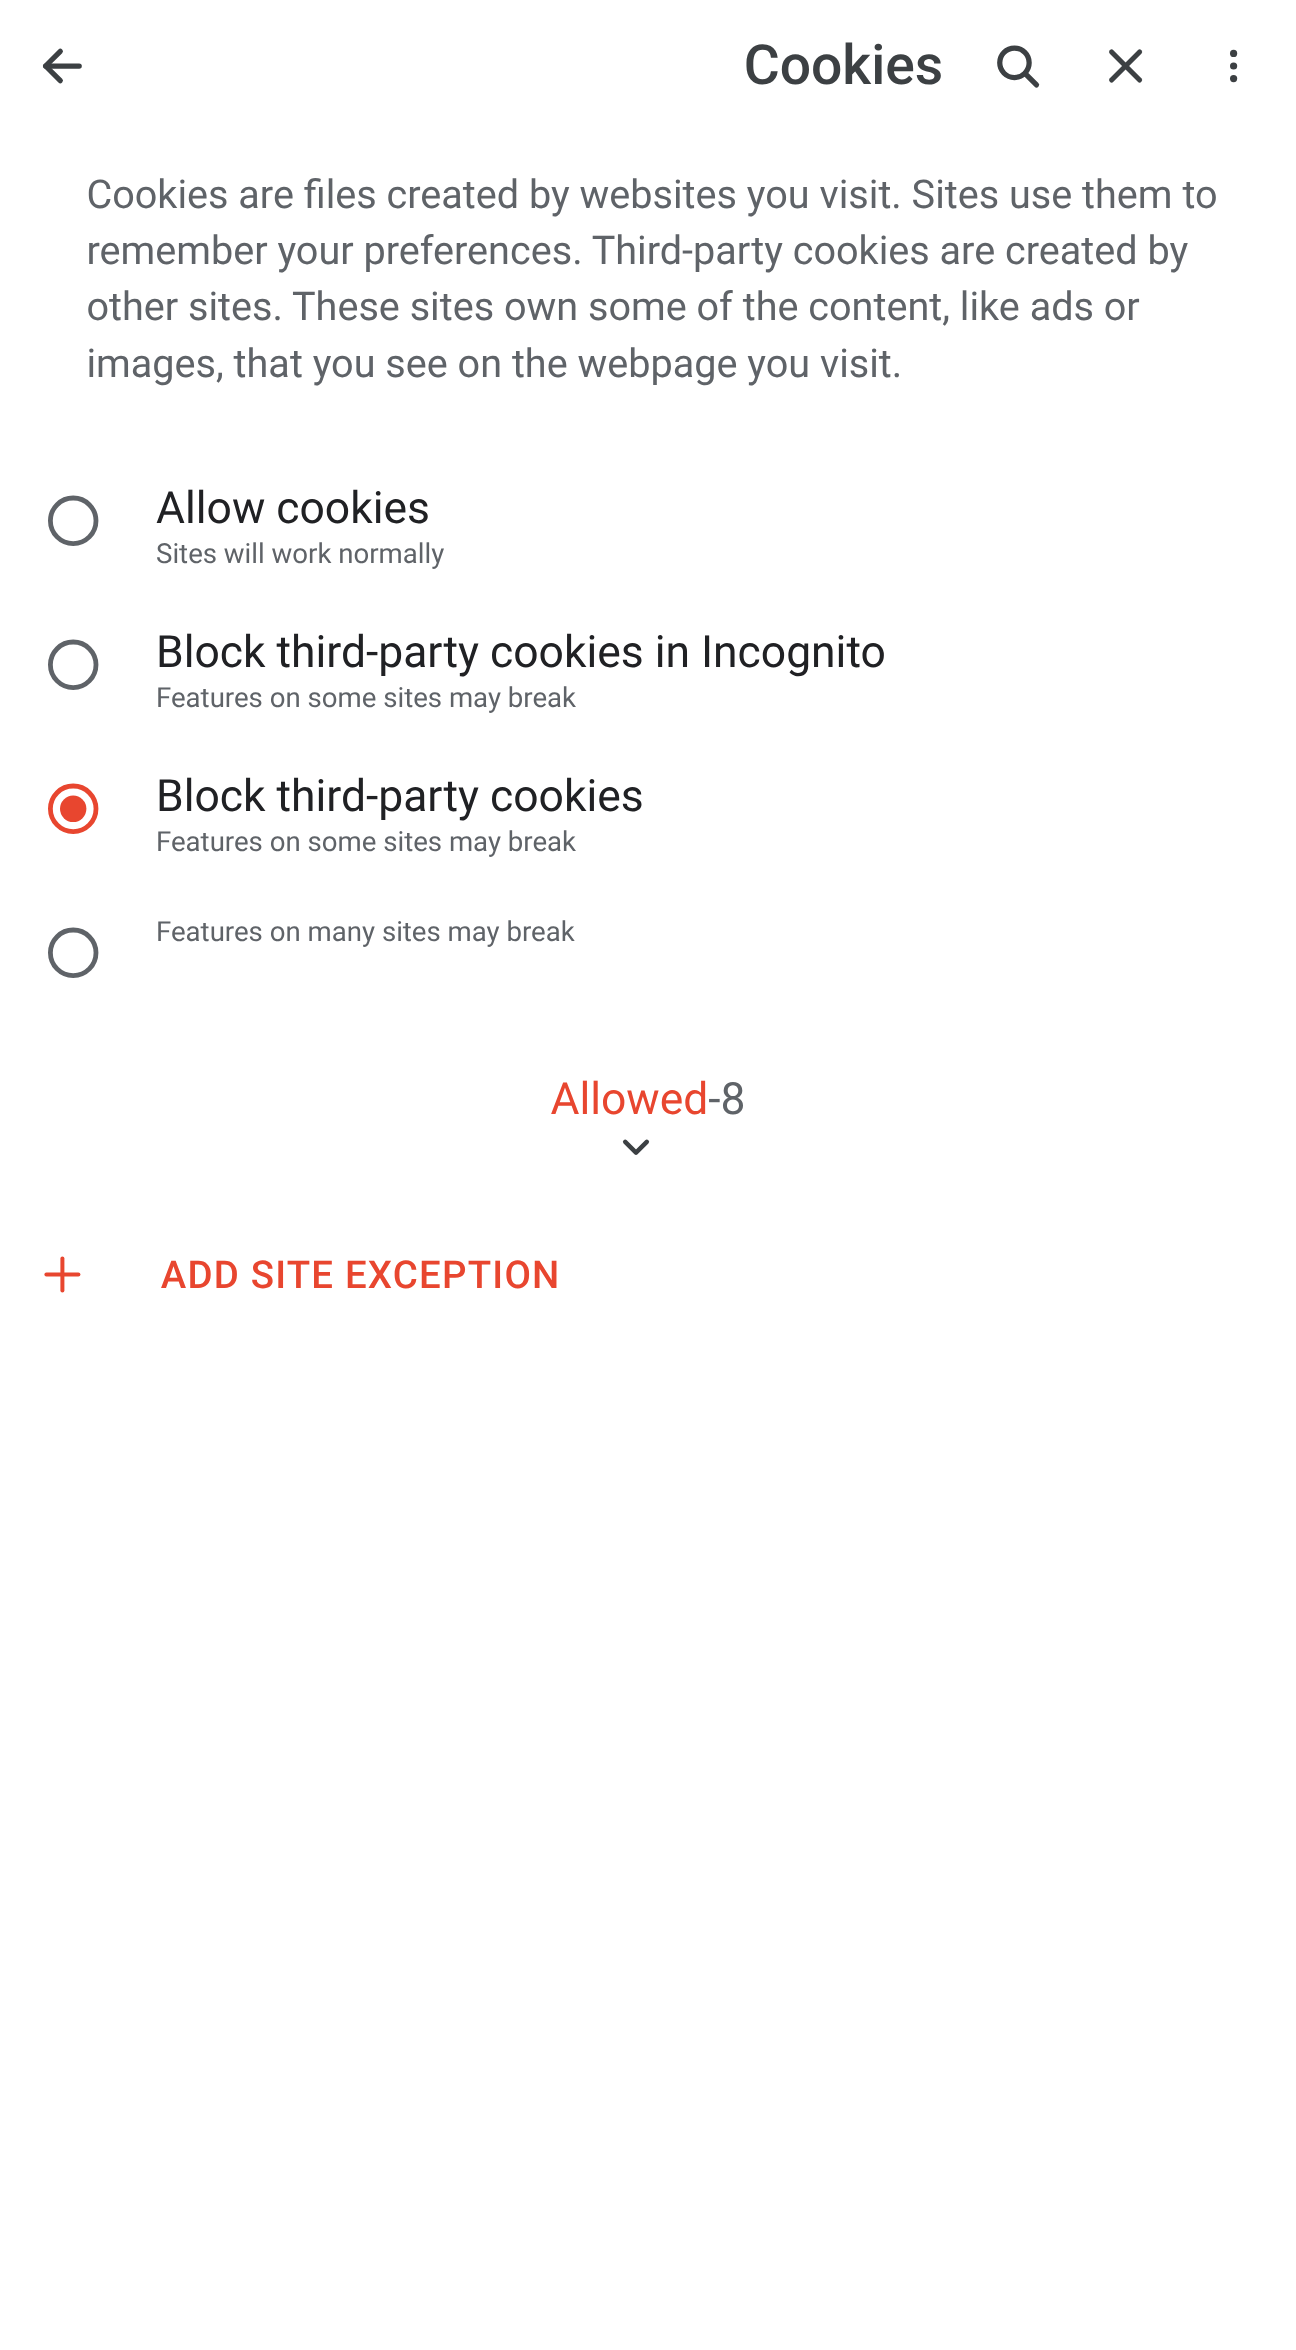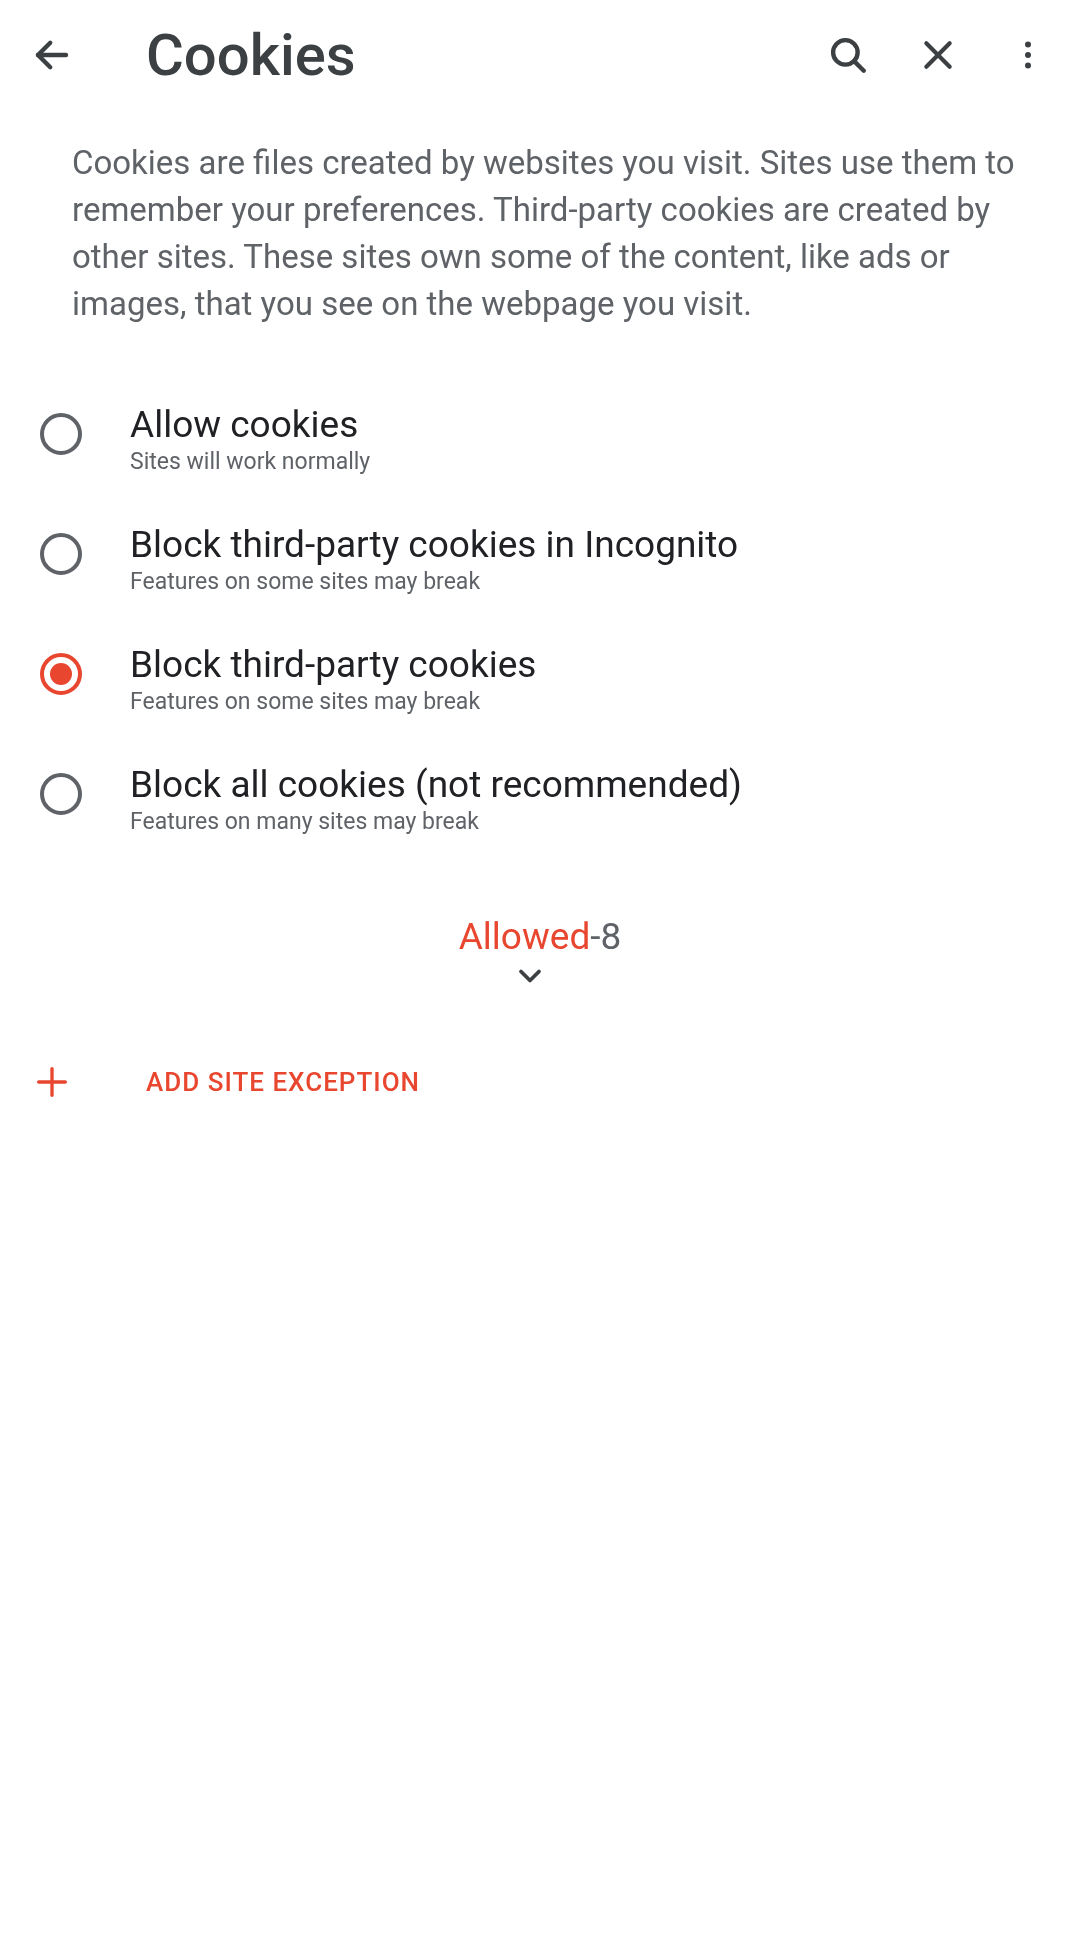--- a/index.html
+++ b/index.html
@@ -24,25 +24,26 @@
     }
     .header-icon-btn {
       width: 56px;
       height: 56px;
       display: flex;
       align-items: center;
       justify-content: center;
       cursor: pointer;
     }
     .header-title {
-      font-size: 58px;
+      font-size: 46px;
       font-weight: 500;
       color: #3c4043;
       flex: 1;
-      margin-left: 32px;
+      margin-left: 12px;
+      text-align: right;
     }
     .header-right {
       display: flex;
       align-items: center;
       gap: 34px;
     }
     .description {
       padding: 30px 32px 40px 32px;
       font-size: 33px;
       line-height: 1.42;
@@ -125,25 +126,24 @@
       margin-top: 16px;
     }
     .plus-icon {
       width: 40px;
       height: 40px;
       display: flex;
       align-items: center;
       justify-content: center;
     }
     .add-exception-label {
-      font-size: 26px;
+      font-size: 32px;
       font-weight: 500;
       color: #e8462f;
       letter-spacing: 1px;
-      margin-left: 12px;
     }
   </style>
 </head>
 <body>
 
 <div class="header">
   <div class="header-icon-btn">
     <svg width="42" height="42" viewBox="0 0 24 24" fill="none" stroke="#3c4043" stroke-width="2.5" stroke-linecap="round" stroke-linejoin="round">
       <line x1="20" y1="12" x2="4" y2="12"></line>
       <polyline points="11 5 4 12 11 19"></polyline>
@@ -199,21 +199,20 @@
     </div>
     <div class="radio-text">
       <div class="radio-title">Block third-party cookies</div>
       <div class="radio-subtitle">Features on some sites may break</div>
     </div>
   </div>
 
   <div class="radio-item">
     <div class="radio-circle"></div>
     <div class="radio-text">
-      <div class="radio-title">Block all cookies (not recommended)</div>
       <div class="radio-subtitle">Features on many sites may break</div>
     </div>
   </div>
 
 </div>
 
 <div class="allowed-section">
   <div class="allowed-text">
     <span class="allowed-label">Allowed</span>
     <span class="allowed-count"> - </span>

